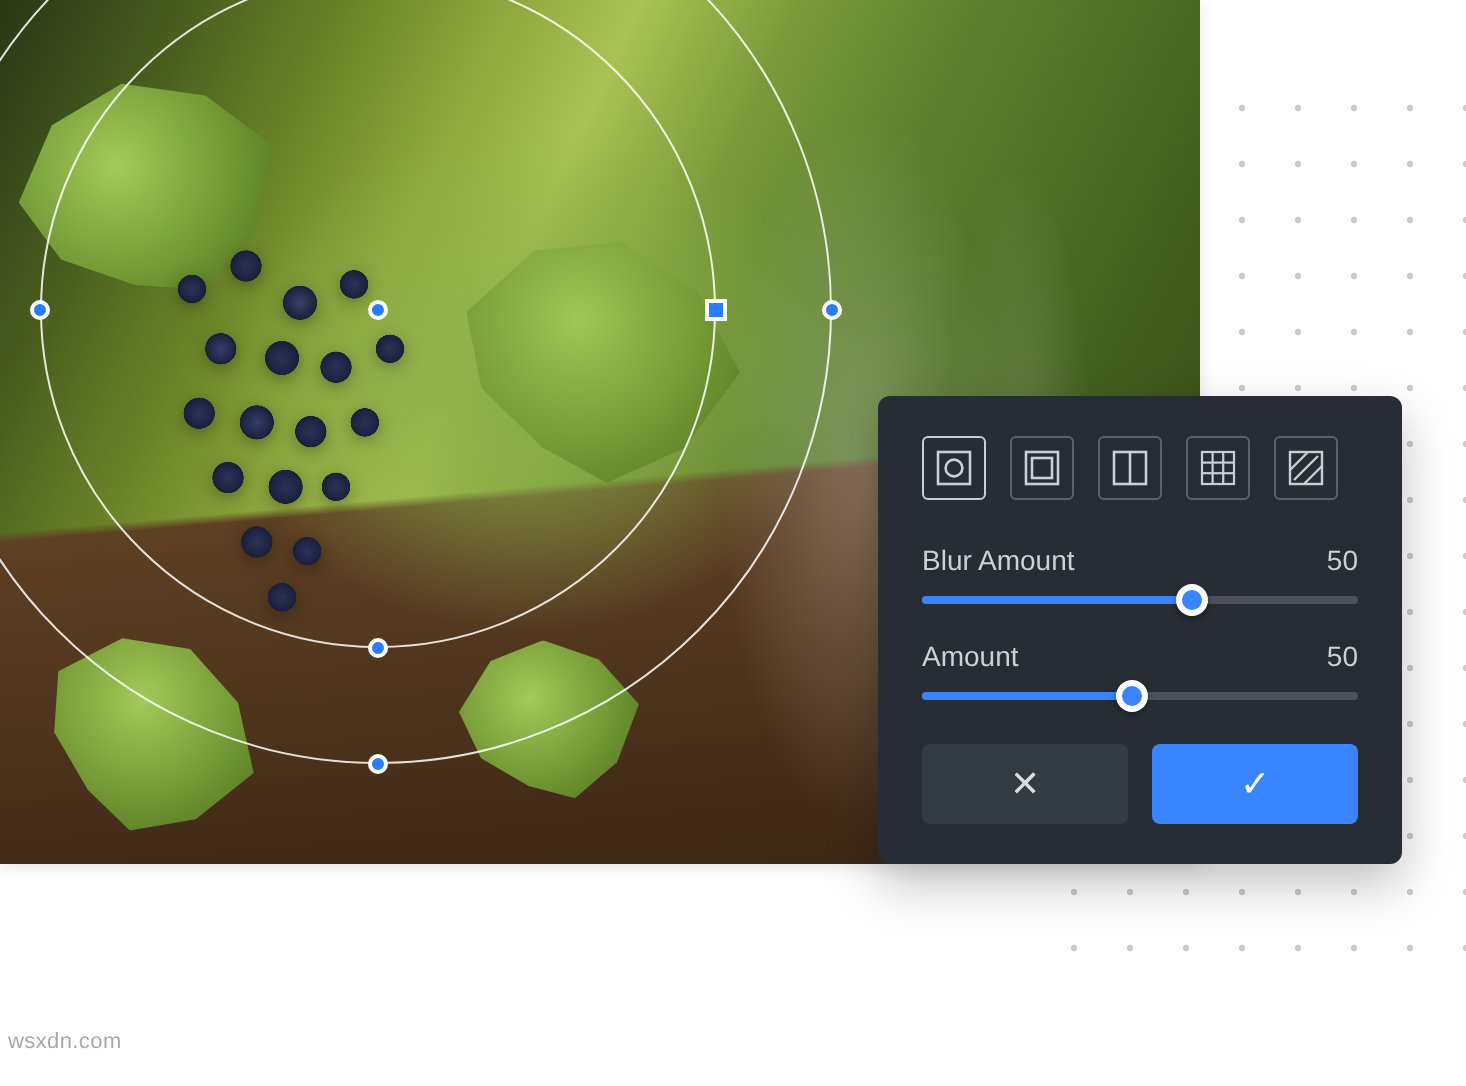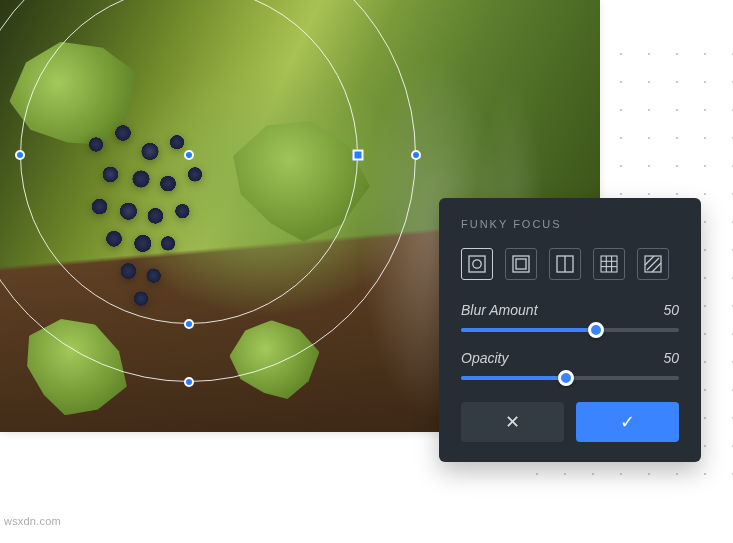--- a/index.html
+++ b/index.html
@@ -127,21 +127,21 @@
       width: 32px; height: 32px;
       border: 1px solid #5a646e;
       border-radius: 3px;
       display: flex; align-items: center; justify-content: center;
       cursor: pointer;
       color: #c8cfd6;
     }
     .mode-btn.active { border-color: #c8cfd6; }
     .mode-btn svg { display: block; }
 
-    .slider-group { margin-bottom: 18px; font-style: italic; }
+    .slider-group { margin-bottom: 18px; }
     .slider-head {
       display: flex; justify-content: space-between;
       font-size: 14px; color: #cbd1d7;
       margin-bottom: 10px;
     }
     .slider-track {
       position: relative;
       height: 4px;
       background: #4a535c;
       border-radius: 2px;
@@ -204,21 +204,20 @@
 
   <div class="handle sq" style="left:358px; top:155px;"></div>
   <div class="handle" style="left:189px; top:324px;"></div>
   <div class="handle" style="left:20px;  top:155px;"></div>
 
   <div class="handle" style="left:416px; top:155px;"></div>
   <div class="handle" style="left:189px; top:382px;"></div>
 </div>
 
 <div class="panel">
-  <div class="panel-title">FUNKY FOCUS</div>
 
   <div class="mode-row">
     <div class="mode-btn active">
       <span>
         <svg width="18" height="18" viewBox="0 0 18 18" fill="none" stroke="currentColor" stroke-width="1.3">
             <rect x="1" y="1" width="16" height="16"></rect>
             <circle cx="9" cy="9" r="4.2"></circle>
           </svg>
       </span>
     </div>
@@ -267,21 +266,21 @@
       <span>50</span>
     </div>
     <div class="slider-track">
       <div class="slider-fill" style="width:62%;"></div>
       <div class="slider-knob" style="left:62%;"></div>
     </div>
   </div>
 
   <div class="slider-group">
     <div class="slider-head">
-      <span>Opacity</span>
+      <span>Amount</span>
       <span>50</span>
     </div>
     <div class="slider-track">
       <div class="slider-fill" style="width:48%;"></div>
       <div class="slider-knob" style="left:48%;"></div>
     </div>
   </div>
 
   <div class="panel-actions">
     <div class="btn btn-cancel">

